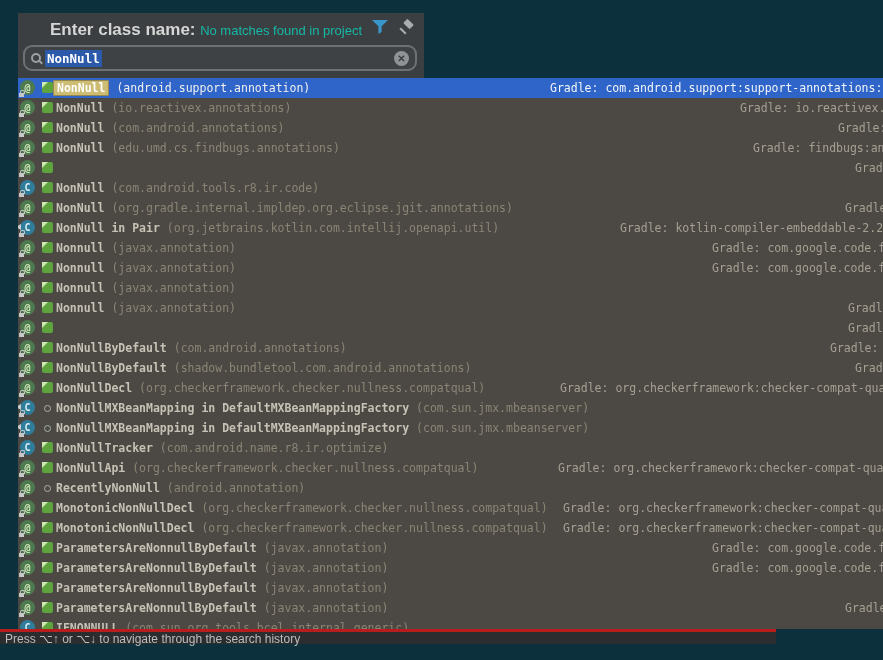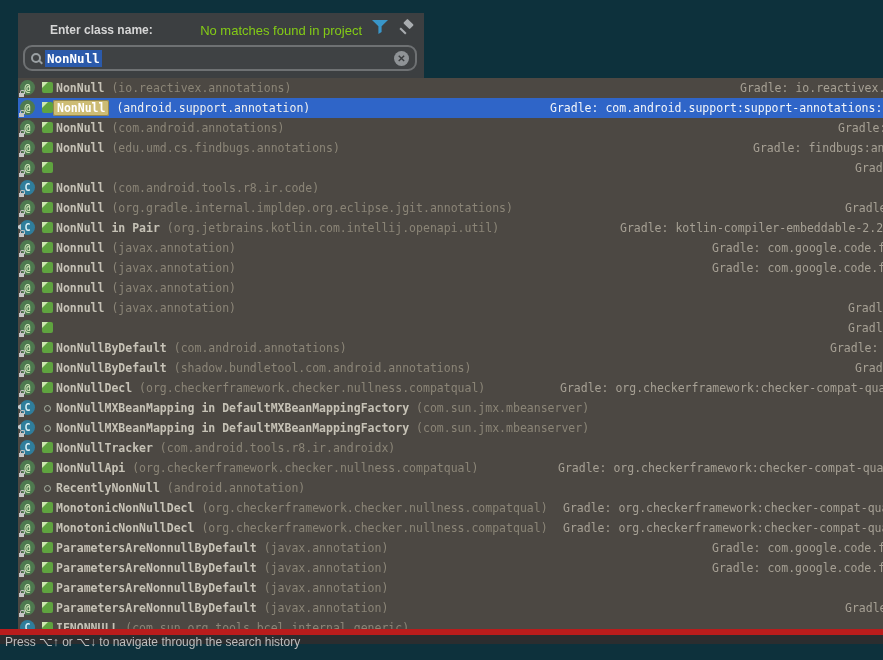--- a/index.html
+++ b/index.html
@@ -3,22 +3,22 @@
 <meta charset="utf-8">
 <style>
   * { margin:0; padding:0; box-sizing:border-box; }
   html,body { width:883px; height:660px; }
   body { font-family:"Liberation Sans", sans-serif; overflow:hidden; }
 
   .screen { position:relative; width:883px; height:660px; background:#0d313c; overflow:hidden; }
 
   
   .panel { position:absolute; left:18px; top:13px; width:406px; height:65px; background:#3c3f41; }
-  .panel-label { position:absolute; left:32px; top:9px; font-size:12px; font-weight:bold; color:#d6d6d6; line-height:16px; white-space:nowrap; }
-  .panel-hint  { position:absolute; right:62px; top:10px; font-size:13px; color:#84cc16; line-height:16px; white-space:nowrap; }
+  .panel-label { position:absolute; left:32px; top:9px; font-size:17px; font-weight:bold; color:#d6d6d6; line-height:16px; white-space:nowrap; }
+  .panel-hint  { position:absolute; right:62px; top:10px; font-size:13px; color:#14b8a6; line-height:16px; white-space:nowrap; }
 
   .funnel { position:absolute; left:354px; top:7px; width:16px; height:14px; background:#3996c9;
             clip-path:polygon(0 0,100% 0,60% 44%,60% 86%,40% 100%,40% 44%); cursor:pointer; }
   .pin { position:absolute; left:380px; top:6px; width:16px; height:16px; cursor:pointer; }
   .pin::before { content:''; position:absolute; left:6px; top:2px; width:9px; height:6px; background:#a9adb0; border-radius:1px; transform:rotate(45deg); }
   .pin::after  { content:''; position:absolute; left:1px; top:11px; width:8px; height:2px; background:#a9adb0; transform:rotate(45deg); }
 
   .searchbox { position:absolute; left:5px; top:32px; width:394px; height:26px; border:2px solid #6e7173;
                border-radius:9px; background:#3f4244; display:flex; align-items:center; padding:0 6px; }
   .mag { position:relative; width:10px; height:10px; border:2px solid #9aa0a3; border-radius:50%; flex:0 0 auto; margin-right:4px; }
@@ -53,57 +53,57 @@
   .rtext { position:absolute; left:38px; top:0; }
   .name { font-weight:bold; color:#c6c2b6; }
   .pkg  { color:#8b8577; }
   .row.selected .name { color:#ffffff; }
   .row.selected .pkg  { color:#f0f0f0; }
   .name.match { background:#cdbc74; color:#17140c; border:1px solid #96884e; border-radius:2px; padding:0 3px; margin-left:-3px; }
   .gradle { position:absolute; top:0; color:#a6a094; }
   .row.selected .gradle { color:#f2f5fa; }
 
   
-  .statusbar { position:absolute; left:0; top:629px; width:883px; height:15px; background:#2b2d2f;
-               border-top:6px solid #b91c1c; color:#bdbdbd; font-size:12px; line-height:14px; padding-left:5px; white-space:nowrap; }
+  .statusbar { position:absolute; left:0; top:629px; width:776px; height:15px; background:#2b2d2f;
+               border-top:3px solid #b91c1c; color:#bdbdbd; font-size:12px; line-height:14px; padding-left:5px; white-space:nowrap; }
 </style>
 </head>
 <body>
 
 <div class="screen">
 
   <div class="panel">
     <div class="panel-label">Enter class name:</div>
     <div class="panel-hint">No matches found in project</div>
     <div class="funnel"></div>
     <div class="pin"></div>
     <div class="searchbox">
       <span class="mag"></span>
       <span class="sel-text">NonNull</span>
       <span class="clear">✕</span>
     </div>
   </div>
 
   <div class="results">
+      <div class="row selected">
+        <span class="micon icon-annotation">
+          <i class="lock"></i>
+        </span>
+        <span class="sub-lib"></span>
+        <span class="rtext"><span class="name match">NonNull</span><span class="pkg"> (android.support.annotation)</span></span>
+        <span class="gradle" style="left: 532px;">Gradle: com.android.support:support-annotations:</span>
+      </div>
       <div class="row">
         <span class="micon icon-annotation">
           <i class="lock"></i>
         </span>
         <span class="sub-lib"></span>
         <span class="rtext"><span class="name">NonNull</span><span class="pkg"> (io.reactivex.annotations)</span></span>
         <span class="gradle" style="left: 722px;">Gradle: io.reactivex.</span>
       </div>
-      <div class="row selected">
-        <span class="micon icon-annotation">
-          <i class="lock"></i>
-        </span>
-        <span class="sub-lib"></span>
-        <span class="rtext"><span class="name match">NonNull</span><span class="pkg"> (android.support.annotation)</span></span>
-        <span class="gradle" style="left: 532px;">Gradle: com.android.support:support-annotations:</span>
-      </div>
       <div class="row">
         <span class="micon icon-annotation">
           <i class="lock"></i>
         </span>
         <span class="sub-lib"></span>
         <span class="rtext"><span class="name">NonNull</span><span class="pkg"> (com.android.annotations)</span></span>
         <span class="gradle" style="left: 820px;">Gradle:</span>
       </div>
       <div class="row">
         <span class="micon icon-annotation">
@@ -220,21 +220,21 @@
           <i class="static-mark"></i>
         </span>
         <span class="sub-dot"></span>
         <span class="rtext"><span class="name">NonNullMXBeanMapping in DefaultMXBeanMappingFactory</span><span class="pkg"> (com.sun.jmx.mbeanserver)</span></span>
       </div>
       <div class="row">
         <span class="micon icon-class">
           <i class="lock"></i>
         </span>
         <span class="sub-lib"></span>
-        <span class="rtext"><span class="name">NonNullTracker</span><span class="pkg"> (com.android.tools.r8.ir.androidx)</span></span>
+        <span class="rtext"><span class="name">NonNullTracker</span><span class="pkg"> (com.android.name.r8.ir.optimize)</span></span>
       </div>
       <div class="row">
         <span class="micon icon-annotation">
           <i class="lock"></i>
         </span>
         <span class="sub-lib"></span>
         <span class="rtext"><span class="name">NonNullApi</span><span class="pkg"> (org.checkerframework.checker.nullness.compatqual)</span></span>
         <span class="gradle" style="left: 540px;">Gradle: org.checkerframework:checker-compat-qua</span>
       </div>
       <div class="row">

